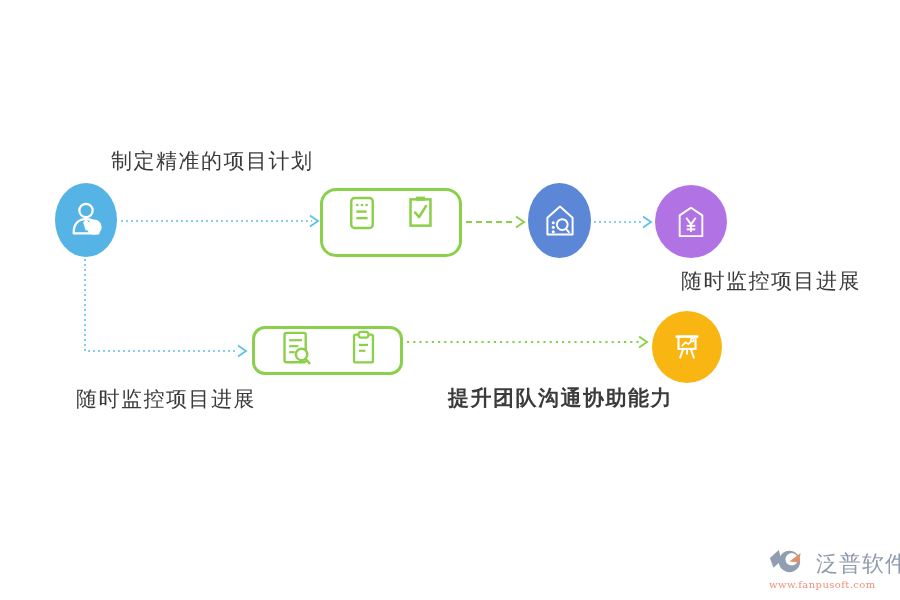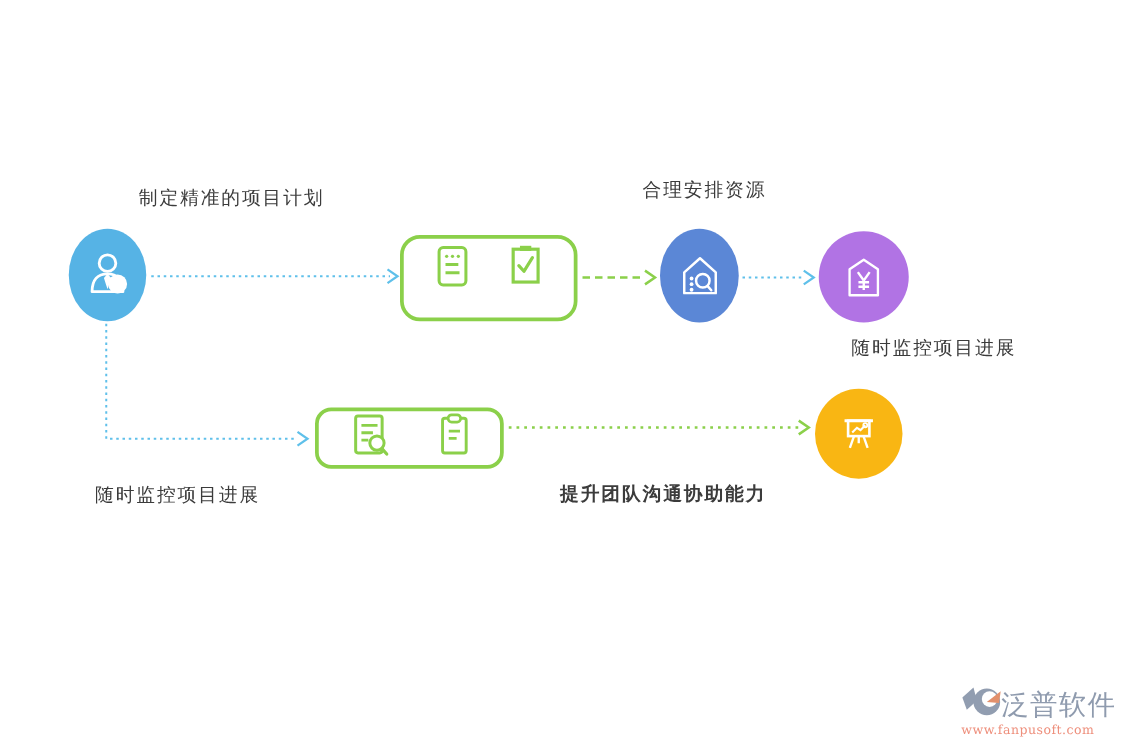--- a/index.html
+++ b/index.html
@@ -1,21 +1,21 @@
 <!DOCTYPE html>
 <html><head>
 <meta charset="utf-8">
 <style>
   html,body{margin:0;padding:0;background:#fff;}
   #canvas{
     position:relative;width:900px;height:600px;background:#ffffff;
     font-family:"DejaVu Sans","Liberation Sans",sans-serif;overflow:hidden;
   }
   .label{
-    position:absolute;color:#3b3b3b;font-size:15px;letter-spacing:1.5px;
+    position:absolute;color:#3b3b3b;font-size:21px;letter-spacing:1.5px;
     white-space:nowrap;line-height:1.1;
   }
   .node{
     position:absolute;border-radius:50%;display:flex;align-items:center;justify-content:center;
   }
   .node svg{display:block;}
   .groupbox{
     position:absolute;border:3px solid #8bd04a;border-radius:16px;background:#ffffff;
     box-sizing:border-box;display:flex;justify-content:center;
   }
@@ -25,21 +25,21 @@
   #node-planner{left:55px;top:183px;width:62px;height:74px;background:#56b3e5;}
   #node-resource{left:528px;top:183px;width:63px;height:75px;background:#5b87d6;}
   #node-money{left:655px;top:185px;width:72px;height:73px;background:#b173e4;}
   #node-monitor{left:652px;top:311px;width:70px;height:72px;background:#f9b613;}
   #label-plan{left:111px;top:150px;}
   #label-resources{left:514px;top:144px;}
   #label-monitor{left:681px;top:270px;}
   #label-budget{left:76px;top:388px;}
   #label-communication{left:448px;top:387px;font-weight:bold;}
   #watermark{position:absolute;left:769px;top:547px;width:128px;}
-  #watermark .row{display:flex;align-items:center;gap:0;}
+  #watermark .row{display:flex;align-items:center;gap:15px;}
   #watermark .brand{font-size:22px;color:#8f9bae;letter-spacing:1px;white-space:nowrap;}
   #watermark .url{font-family:"DejaVu Serif","Liberation Serif",serif;font-size:10px;color:#ee8f7c;letter-spacing:.4px;margin-top:-1px;white-space:nowrap;}
 </style>
 </head>
 <body>
 
 <div id="canvas">
 
   <svg id="connectors" width="900" height="600" viewBox="0 0 900 600">
 
@@ -53,21 +53,20 @@
     <polyline points="643,216.5 651,222 643,227.5" fill="none" stroke="#5fc0ea" stroke-width="1.8"></polyline>
 
     <polyline points="85,259 85,351 238,351" fill="none" stroke="#5fc0ea" stroke-width="1.6" stroke-dasharray="2 3"></polyline>
     <polyline points="238,345.5 246,351 238,356.5" fill="none" stroke="#5fc0ea" stroke-width="1.8"></polyline>
 
     <line x1="407" y1="342" x2="640" y2="342" stroke="#8bd04a" stroke-width="2" stroke-dasharray="2.2 4"></line>
     <polyline points="639,336.5 647,342 639,347.5" fill="none" stroke="#8bd04a" stroke-width="2"></polyline>
   </svg>
 
   <div class="label" id="label-plan">制定精准的项目计划</div>
-  <div class="label" id="label-resources">合理安排资源</div>
   <div class="label" id="label-monitor">随时监控项目进展</div>
   <div class="label" id="label-budget">随时监控项目进展</div>
   <div class="label" id="label-communication">提升团队沟通协助能力</div>
 
   <div class="node" id="node-planner">
     <span>
       <svg width="38" height="42" viewBox="0 0 40 44">
         <circle cx="20" cy="12" r="7" fill="none" stroke="#fff" stroke-width="2.4"></circle>
         <path d="M7 36 C7 26 12 21 20 21 C28 21 33 26 33 36 Z" fill="none" stroke="#fff" stroke-width="2.4" stroke-linejoin="round"></path>
         <path d="M20 21 L23 24.5 L20 34 L17 24.5 Z" fill="#fff"></path>

